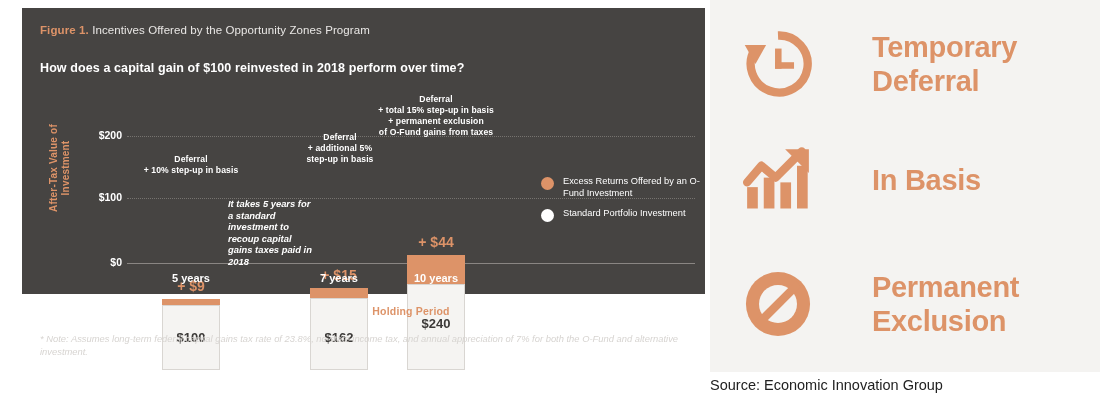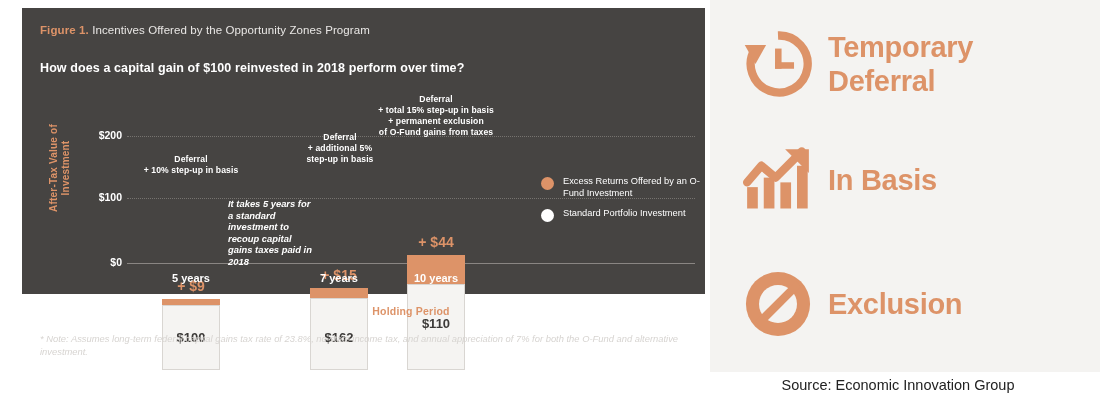--- a/index.html
+++ b/index.html
@@ -211,27 +211,28 @@
     display: flex;
     align-items: center;
     justify-content: center;
   }
   .side-label {
     font-size: 29px;
     font-weight: bold;
     color: #dd9368;
     line-height: 34px;
     letter-spacing: -.3px;
+    margin-left: 44px;
   }
 
   #source {
     position: absolute;
     left: 710px; top: 377px;
     width: 380px;
-    text-align: center;
+    text-align: left;
     font-size: 14.5px;
     color: #222222;
     padding-right: 4px;
   }
 </style>
 </head>
 <body>
 
 <div id="page">
 
@@ -281,21 +282,21 @@
       <div class="bar-caption" style="left:262px; top:124px; width:112px;">
         <div>Deferral</div>
         <div>+ additional 5%</div>
         <div>step-up in basis</div>
       </div>
       <div class="xtick" style="left:288px; top:264px; width:58px;">7 years</div>
 
       <div class="bar-group" style="left:385px; width:58px; height:255px;">
         <div class="bar-white" style="bottom:0; height:86px; width:58px;"></div>
         <div class="bar-orange" style="bottom:86px; height:29px; width:58px;"></div>
-        <div class="bar-value" style="bottom:39px;">$110</div>
+        <div class="bar-value" style="bottom:39px;">$240</div>
         <div class="bar-delta" style="bottom:120px;">+ $44</div>
       </div>
       <div class="bar-caption" style="left:348px; top:86px; width:132px;">
         <div>Deferral</div>
         <div>+ total 15% step-up in basis</div>
         <div>+ permanent exclusion</div>
         <div>of O-Fund gains from taxes</div>
       </div>
       <div class="xtick" style="left:385px; top:264px; width:58px;">10 years</div>
 
@@ -356,19 +357,20 @@
 
     <div class="side-item" style="top:246px;">
       <div class="side-icon">
         <svg width="76" height="76" viewBox="0 0 64 64" aria-hidden="true">
           <circle cx="32" cy="32" r="27" fill="#dd9368"></circle>
           <circle cx="32" cy="32" r="16" fill="#f4f3f1"></circle>
           <rect x="28.5" y="8" width="7" height="48" fill="#dd9368" transform="rotate(45 32 32)"></rect>
         </svg>
       </div>
       <div class="side-label">
+        <div>Permanent</div>
         <div>Exclusion</div>
       </div>
     </div>
   </div>
 
   <div id="source">Source: Economic Innovation Group</div>
 </div>
 
 </body></html>

